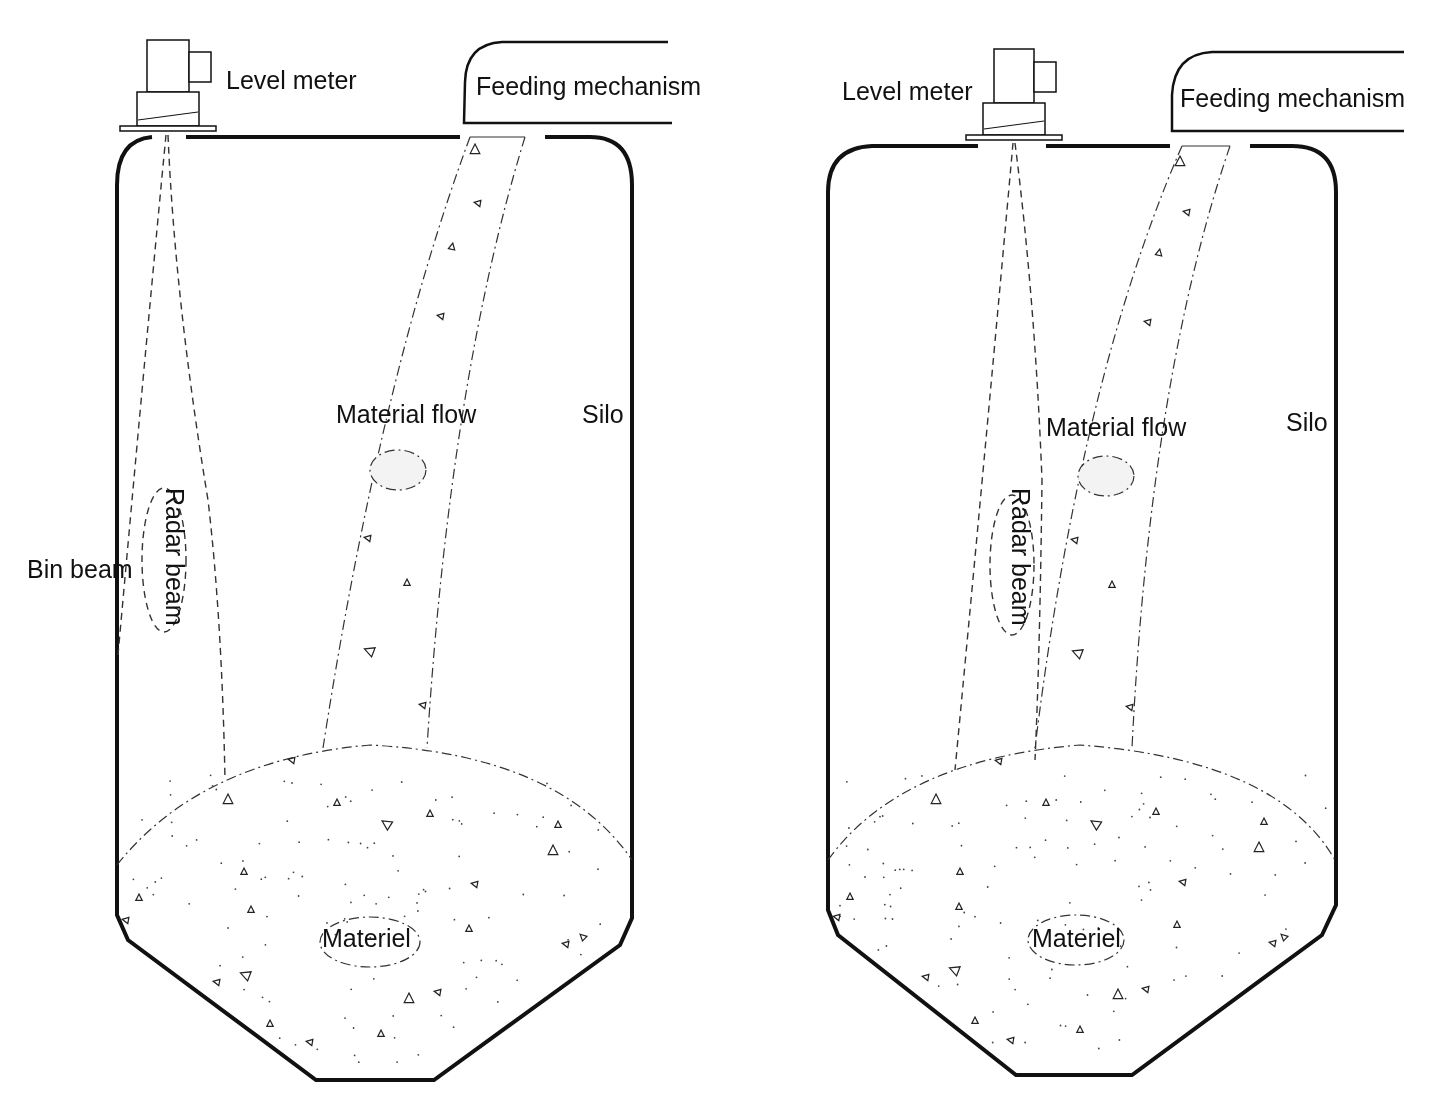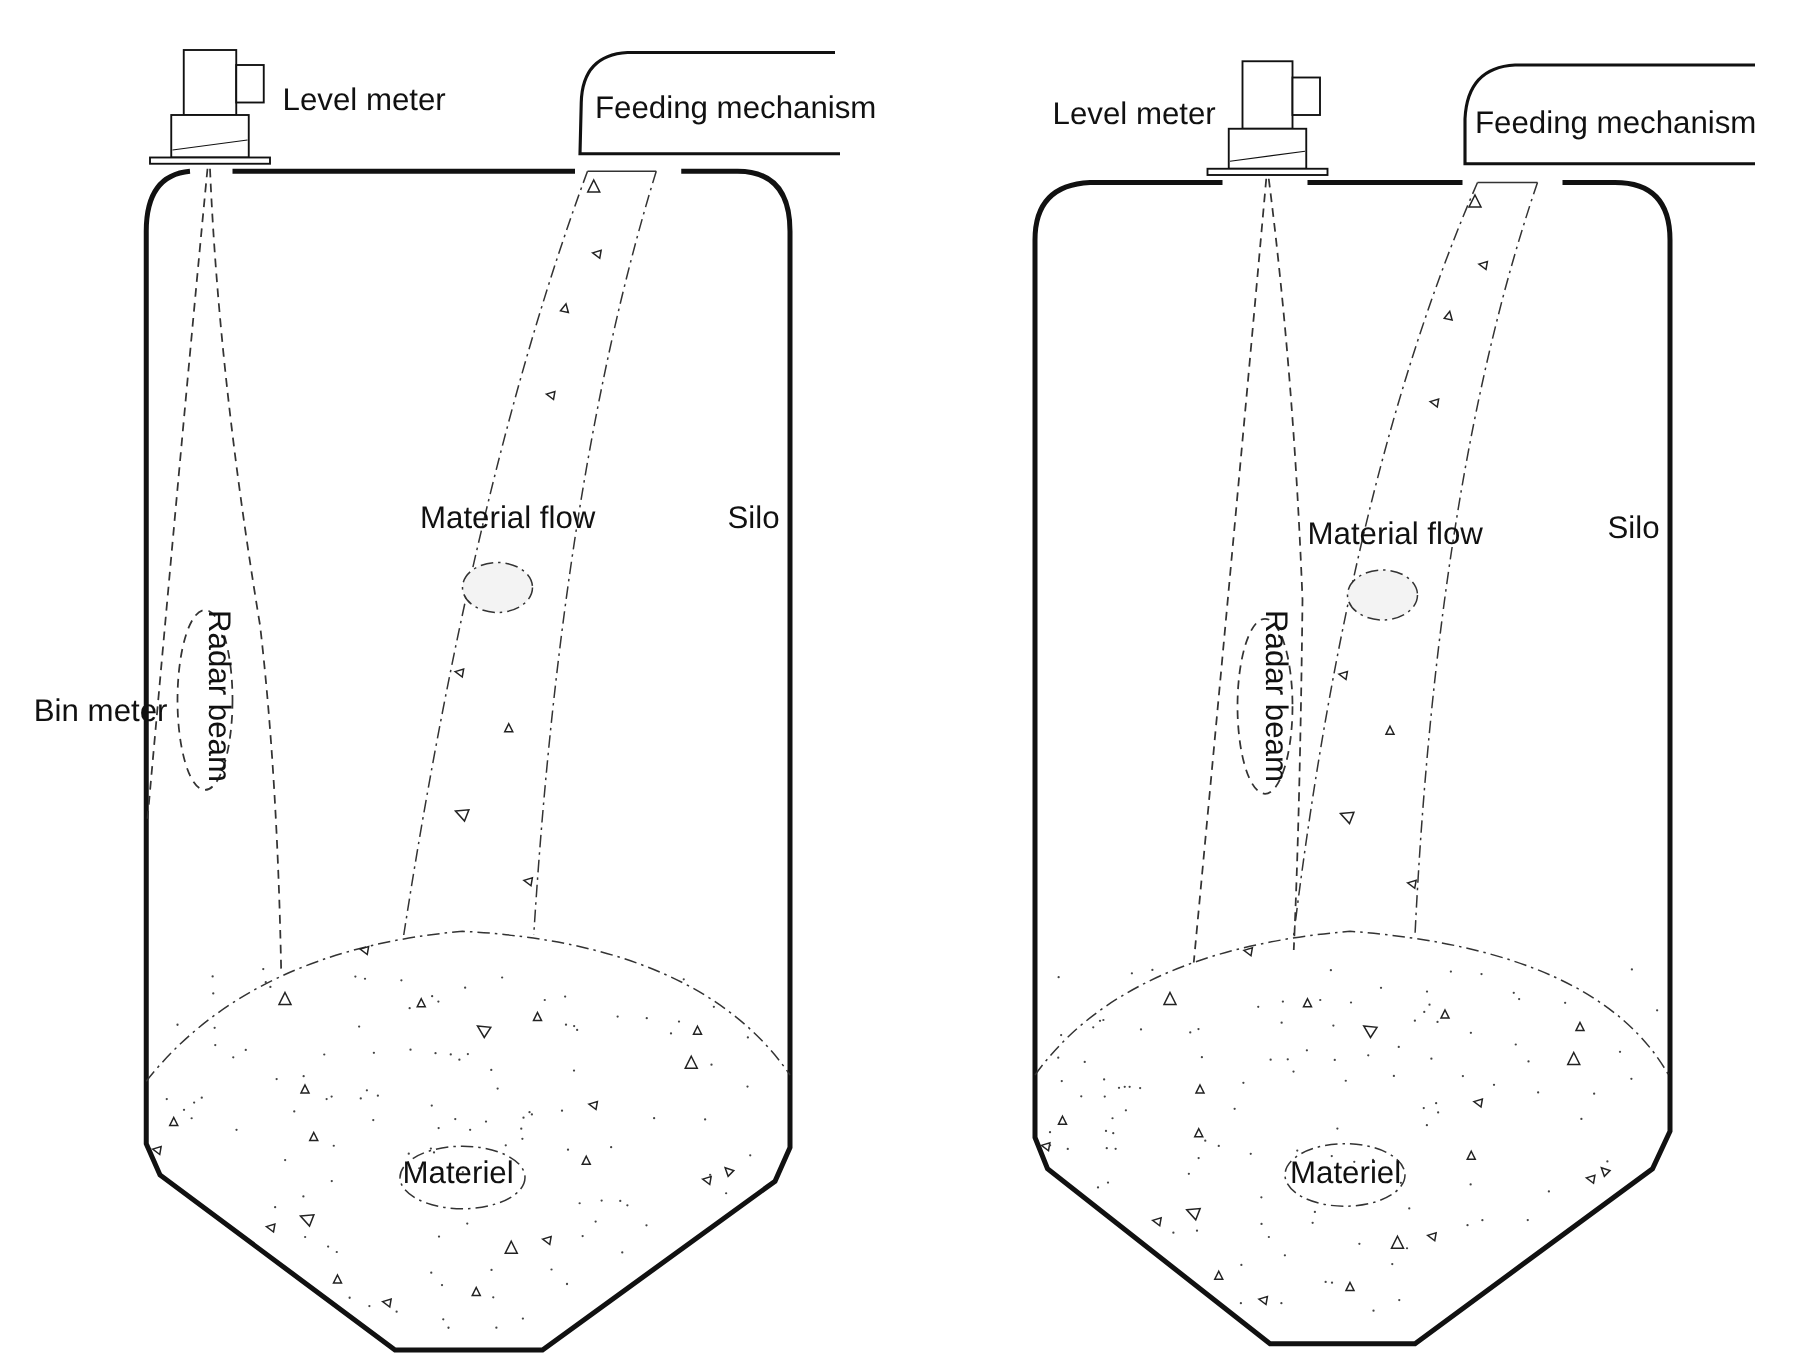--- a/index.html
+++ b/index.html
@@ -369,21 +369,21 @@
           <circle cx="1285.9" cy="929.1" r="0.9" fill="#444"></circle>
         </g>
     </g>
   </svg>
 
   
   <div class="lbl" style="left:226px;top:68px;">Level meter</div>
   <div class="lbl" style="left:476px;top:74px;">Feeding mechanism</div>
   <div class="lbl" style="left:336px;top:402px;">Material flow</div>
   <div class="lbl" style="left:582px;top:402px;">Silo</div>
-  <div class="lbl" style="left:27px;top:557px;">Bin meter</div>
+  <div class="lbl" style="left:27px;top:557px;">Bin beam</div>
   <div class="lbl vert" style="left:187px;top:488px;">Radar beam</div>
   <div class="lbl" style="left:322px;top:926px;">Materiel</div>
 
   
   <div class="lbl" style="left:842px;top:79px;">Level meter</div>
   <div class="lbl" style="left:1180px;top:86px;">Feeding mechanism</div>
   <div class="lbl" style="left:1046px;top:415px;">Material flow</div>
   <div class="lbl" style="left:1286px;top:410px;">Silo</div>
   <div class="lbl vert" style="left:1033px;top:488px;">Radar beam</div>
   <div class="lbl" style="left:1032px;top:926px;">Materiel</div>

